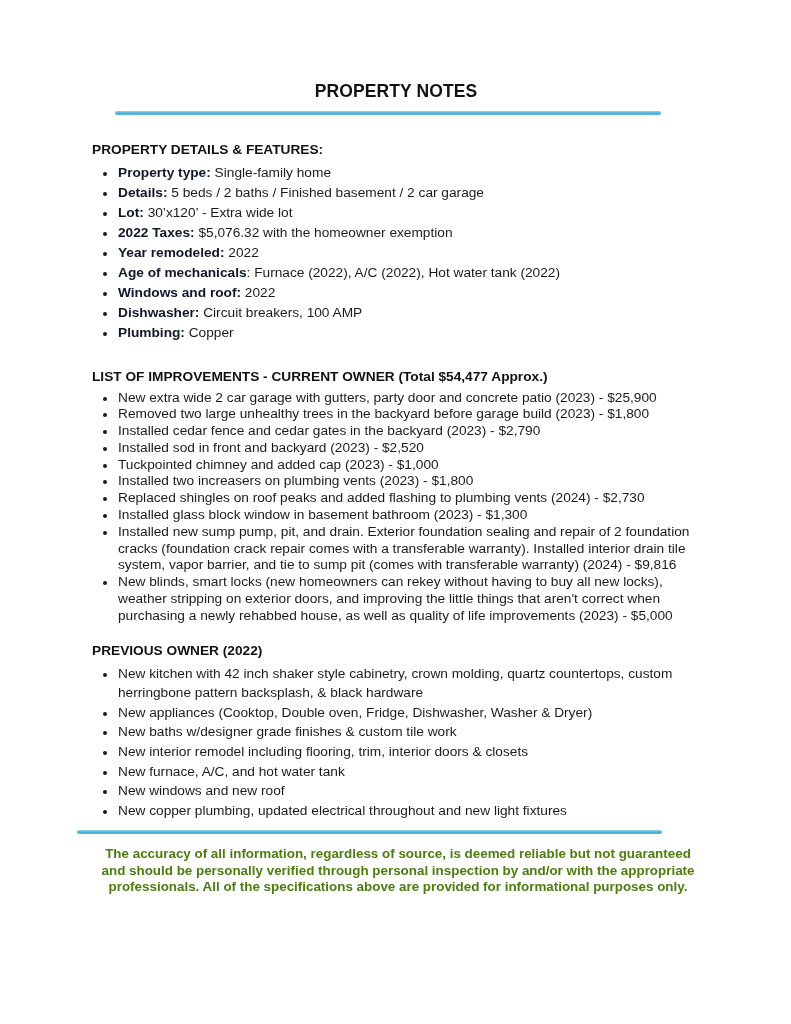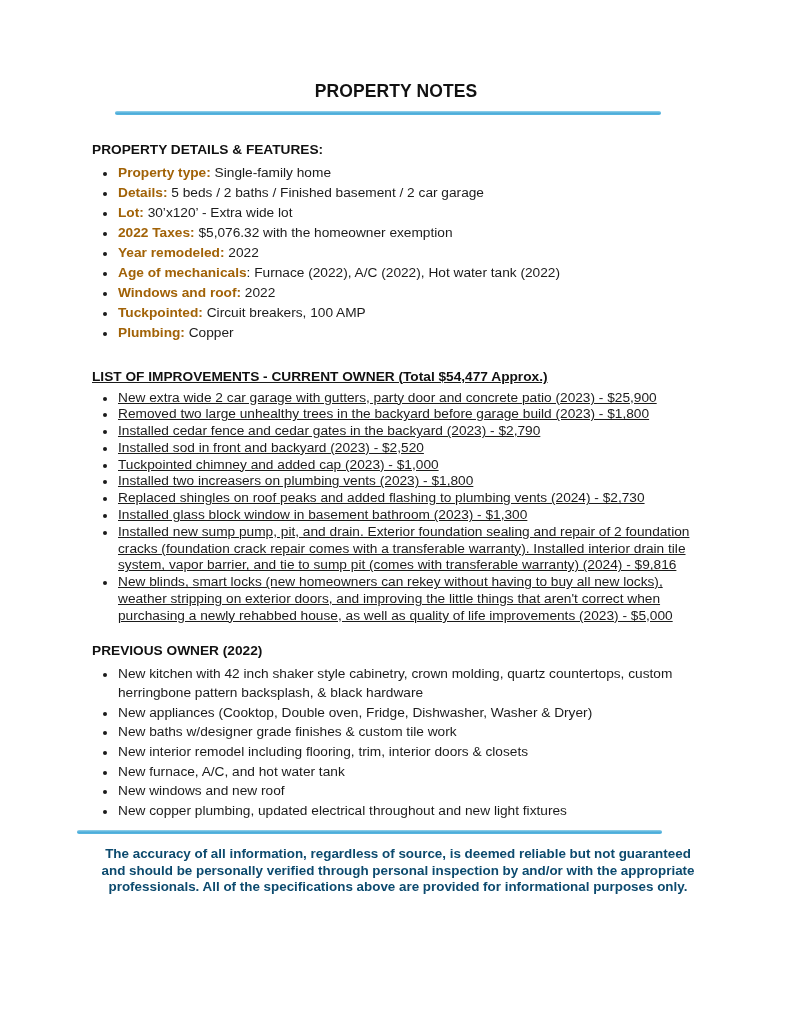--- a/index.html
+++ b/index.html
@@ -46,59 +46,59 @@
   .section ul{
     margin:5px 0 0 0;
     padding-left:25px;
   }
   .section li{
     font-size:13.7px;
     color:#1b1b1b;
     padding-left:1px;
   }
   .section li::marker{font-size:12px;}
-  .section b{color:#a16207;}
+  .section b{color:#0f172a;}
   
   .section.s1{margin-top:26px;}
   .section.s1 li{line-height:20px;}
   
-  .section.s2{margin-top:25px;text-decoration:underline;}
+  .section.s2{margin-top:25px;}
   .section.s2 li{line-height:16.8px;}
   
   .section.s3{margin-top:17px;}
   .section.s3 li{line-height:19.6px;}
   .footer-note{
     margin:12px auto 0 auto;
     width:612px;
     text-align:center;
     font-weight:bold;
     font-size:13.4px;
     line-height:16.6px;
-    color:#0c4a6e;
+    color:#4d7c0f;
   }
 </style>
 </head>
 <body>
 
 <div class="doc">
   <div class="doc-title">PROPERTY NOTES</div>
   <div class="divider divider-top"></div>
 
   <div id="sections">
   <div class="section s1">
     <div class="section-heading">PROPERTY DETAILS &amp; FEATURES:</div>
     <ul>
           <li><b>Property type:</b> Single-family home</li>
           <li><b>Details:</b> 5 beds / 2 baths / Finished basement / 2 car garage</li>
           <li><b>Lot:</b> 30’x120’ - Extra wide lot</li>
           <li><b>2022 Taxes:</b> $5,076.32 with the homeowner exemption</li>
           <li><b>Year remodeled:</b> 2022</li>
           <li><b>Age of mechanicals</b>: Furnace (2022), A/C (2022), Hot water tank (2022)</li>
           <li><b>Windows and roof:</b> 2022</li>
-          <li><b>Tuckpointed:</b> Circuit breakers, 100 AMP</li>
+          <li><b>Dishwasher:</b> Circuit breakers, 100 AMP</li>
           <li><b>Plumbing:</b> Copper</li>
         </ul>
   </div>
 
   <div class="section s2">
     <div class="section-heading">LIST OF IMPROVEMENTS - CURRENT OWNER (Total $54,477 Approx.)</div>
     <ul>
           <li>New extra wide 2 car garage with gutters, party door and concrete patio (2023) - $25,900</li>
           <li>Removed two large unhealthy trees in the backyard before garage build (2023) - $1,800</li>
           <li>Installed cedar fence and cedar gates in the backyard (2023) - $2,790</li>

